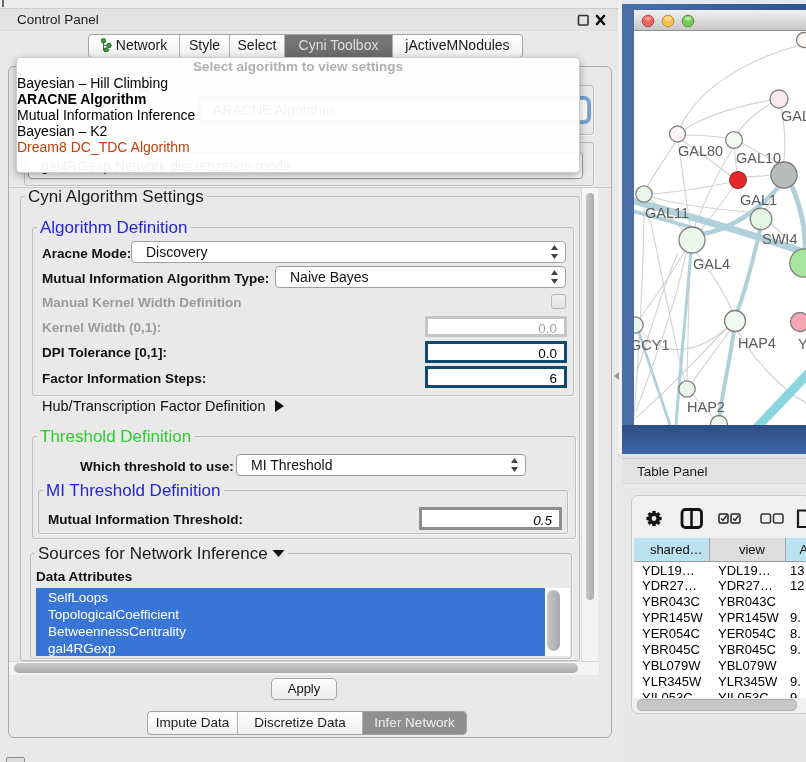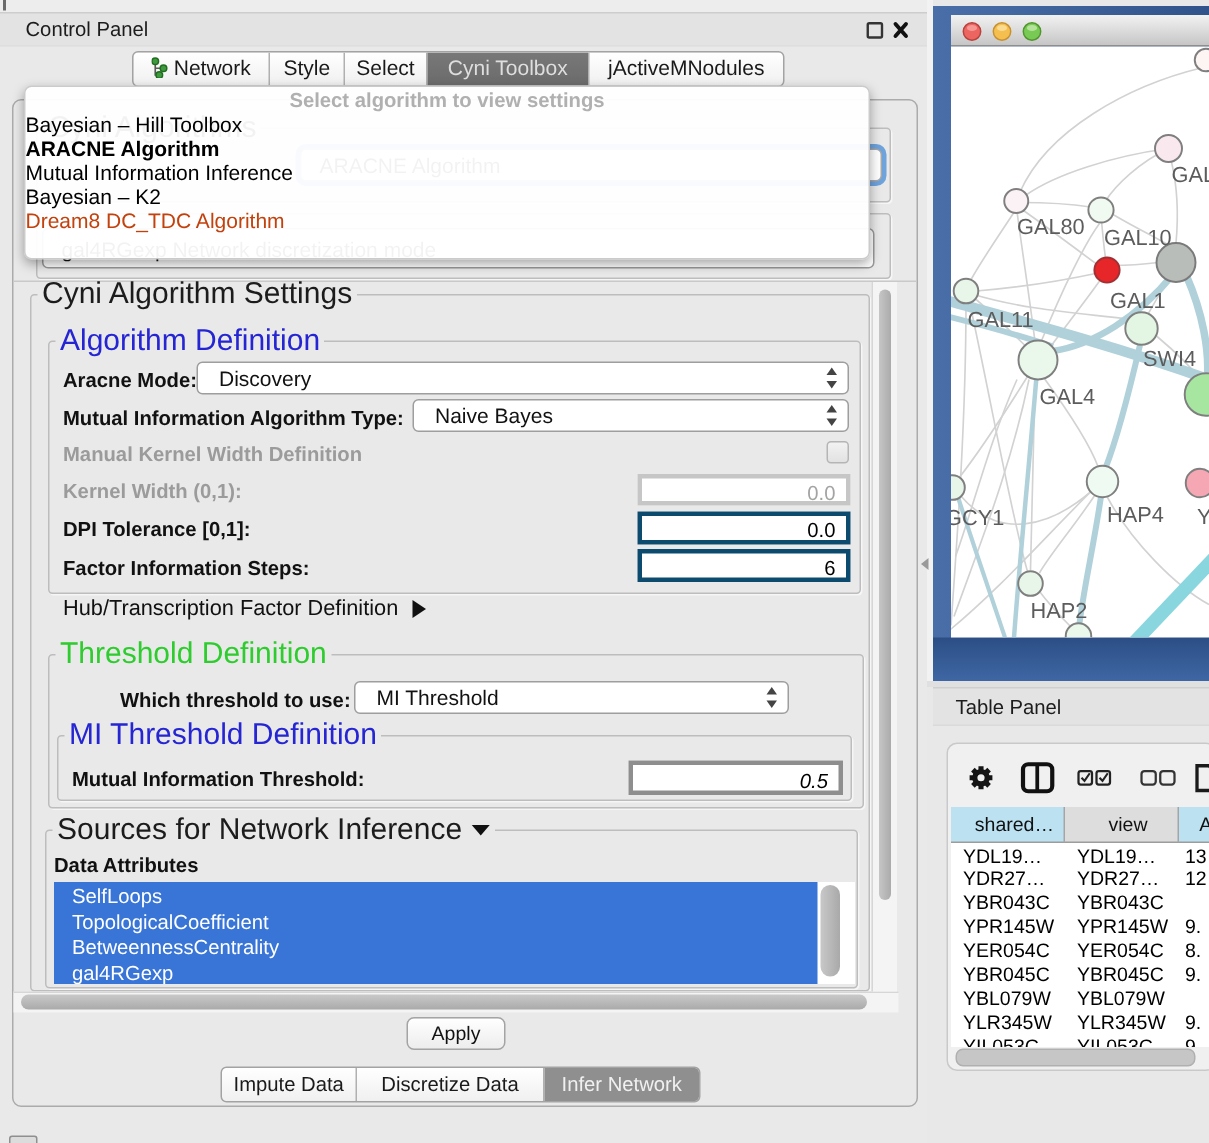--- a/index.html
+++ b/index.html
@@ -5,21 +5,21 @@
   html,body{margin:0;padding:0;}
   body{width:806px;height:762px;overflow:hidden;position:relative;
        font-family:"Liberation Sans",sans-serif;background:#e8e8e8;}
   .abs{position:absolute;}
   .lbl{position:absolute;font-size:13.5px;color:#111;white-space:nowrap;}
   .b{font-weight:bold;}
   .gray{color:#9b9b9b;}
   .groupbox{position:absolute;border:1px solid #bdbdbd;border-radius:3px;
             box-shadow:inset 0 0 0 0 #fff,1px 1px 0 #f6f6f6;}
   .gtitle{position:absolute;top:-8px;left:4px;background:#e9e9e9;padding:0 3px;
-          font-size:20px;line-height:15px;white-space:nowrap;}
+          font-size:17px;line-height:15px;white-space:nowrap;}
   .combo{position:absolute;background:#fff;border:1px solid #9e9e9e;border-radius:4px;
          font-size:14px;color:#111;line-height:20px;padding-left:14px;box-sizing:border-box;height:22px;}
   .combo .arr{position:absolute;right:6px;top:2px;width:9px;height:16px;}
   .tfield{position:absolute;background:#fff;border:3px solid #0c4a6e;
           font-size:13.5px;color:#000;text-align:right;padding-right:7px;box-sizing:border-box;}
   .seg{position:absolute;display:flex;height:22px;border:1px solid #a3a3a3;border-radius:4px;
        background:linear-gradient(#ffffff,#f0f0f0);overflow:hidden;}
   .seg div{font-size:14px;color:#1a1a1a;text-align:center;line-height:21px;
            border-right:1px solid #b0b0b0;box-sizing:border-box;}
   .seg div:last-child{border-right:none;}
@@ -145,21 +145,21 @@
 <div class="seg bot" style="left:147px;top:711px;">
   <div style="width:90px;">Impute Data</div>
   <div style="width:125px;">Discretize Data</div>
   <div class="sel" style="width:103px;">Infer Network</div>
 </div>
 
 <div class="abs" style="left:6px;top:757px;width:17px;height:10px;background:#dcdcdc;border:1.5px solid #8f8f8f;border-radius:2px;"></div>
 
 <div class="abs" style="left:16px;top:57px;width:564px;height:116px;background:rgba(255,255,255,0.95);border:1px solid rgba(190,190,190,0.8);border-radius:5px;box-shadow:0 3px 8px rgba(0,0,0,0.35);box-sizing:border-box;">
   <div style="font-size:13.5px;color:#b0b0b0;font-weight:bold;text-align:center;line-height:17px;">Select algorithm to view settings</div>
-  <div style="font-size:14px;color:#000;padding-left:0px;line-height:16px;">Bayesian – Hill Toolbox</div>
+  <div style="font-size:14px;color:#000;padding-left:0px;line-height:16px;">Bayesian – Hill Climbing</div>
   <div style="font-size:14px;color:#000;padding-left:0px;line-height:16px;font-weight:bold;">ARACNE Algorithm</div>
   <div style="font-size:14px;color:#000;padding-left:0px;line-height:16px;">Mutual Information Inference</div>
   <div style="font-size:14px;color:#000;padding-left:0px;line-height:16px;">Bayesian – K2</div>
   <div style="font-size:14px;color:#c2410c;padding-left:0px;line-height:16px;">Dream8 DC_TDC Algorithm</div>
 </div>
 
 <div class="abs" style="left:618px;top:0;width:188px;height:762px;background:#e8e8e8;"></div>
 <div class="abs" style="left:618px;top:0;width:4px;height:454px;background:#f2f2f2;"></div>
 
 <div class="abs" style="left:622px;top:4px;width:184px;height:450px;background:linear-gradient(90deg,#4a6fa8,#31538b);"></div>

